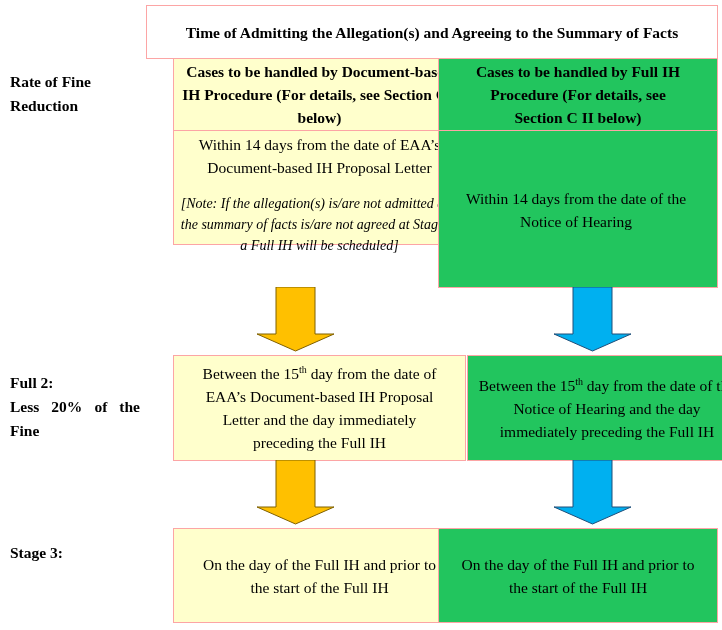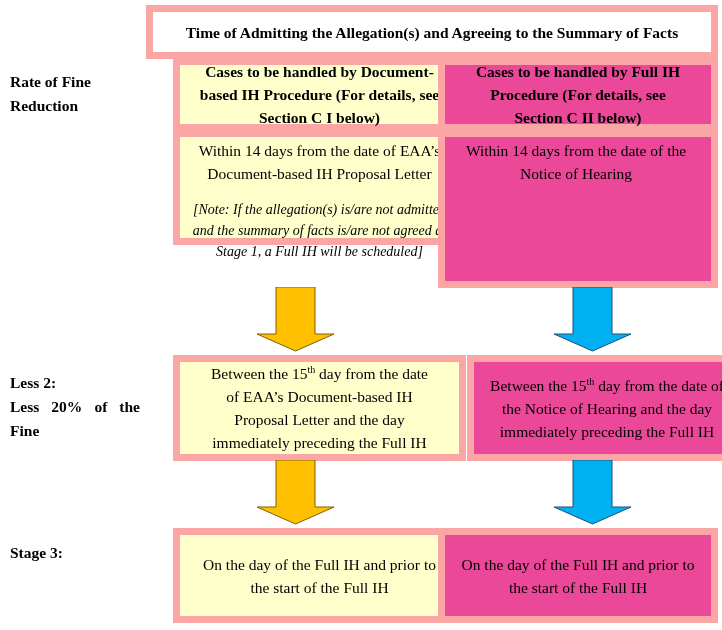--- a/index.html
+++ b/index.html
@@ -1,23 +1,23 @@
 <!DOCTYPE html>
 <html><head>
 <meta charset="utf-8">
 <style>
   html, body { margin:0; padding:0; background:#ffffff; }
   body { width:722px; height:630px; position:relative; overflow:hidden;
          font-family:"Liberation Serif", serif; color:#000; }
   .abs { position:absolute; box-sizing:border-box; }
-  .cell { border:7px solid #fca5a5; display:flex; flex-direction:column;
+  .cell { border:1px solid #fca5a5; display:flex; flex-direction:column;
           justify-content:center; align-items:center; text-align:center;
           font-size:15.5px; line-height:23px; padding:0 6px; }
   .yellow { background:#ffffcc;margin-left:27px; }
-  .cyan { background:#ec4899; }
+  .cyan { background:#22c55e; }
   .bold { font-weight:bold; }
   .lbl { font-weight:bold; font-size:15.5px; line-height:24px; text-align:justify; }
   .note { font-style:italic; font-size:14px; line-height:21px; margin-top:14px; }
   sup { font-size:10px; line-height:0; }
   svg { position:absolute; }
 </style>
 </head>
 <body>
 
 <div class="abs cell bold" style="left:146px; top:5px; width:572px; height:54px; padding:0 20px;">Time of Admitting the Allegation(s) and Agreeing to the Summary of Facts</div>
@@ -26,33 +26,33 @@
 
 <div class="abs cell bold yellow" style="left:146px; top:58px; width:293px; height:73px; padding:0 8px;">Cases to be handled by Document-based IH Procedure (For details, see Section C I below)</div>
 <div class="abs cell bold cyan" style="left:438px; top:58px; width:280px; height:73px; padding:0 28px;">Cases to be handled by Full IH Procedure (For details, see Section C II below)</div>
 
 <div class="abs lbl" style="left:10px; top:132px; width:130px;">
 </div>
 <div class="abs cell yellow" style="left:146px; top:130px; width:293px; height:115px; justify-content:flex-start; padding-top:2px;">
   <div>Within 14 days from the date of EAA’s Document-based IH Proposal Letter</div>
   <div class="note">[Note: If the allegation(s) is/are not admitted and the summary of facts is/are not agreed at Stage 1, a Full IH will be scheduled]</div>
 </div>
-<div class="abs cell cyan" style="left:438px; top:130px; width:280px; height:158px; justify-content:flex-start; padding-top:2px; padding-left:12px; padding-right:16px;">
+<div class="abs cell cyan" style="left:438px; top:130px; width:280px; height:158px; justify-content:center; padding-top:2px; padding-left:12px; padding-right:16px;">
   <div>Within 14 days from the date of the Notice of Hearing</div>
 </div>
 
 <svg style="left:255px; top:287px;" width="82" height="66" viewBox="0 0 82 66">
   <polygon points="21,0 60,0 60,47 79,47 40.5,64 2,47 21,47" fill="#ffc000" stroke="#7f6000" stroke-width="1"></polygon>
 </svg>
 <svg style="left:552px; top:287px;" width="82" height="66" viewBox="0 0 82 66">
   <polygon points="21,0 60,0 60,47 79,47 40.5,64 2,47 21,47" fill="#00b0f0" stroke="#1f4e79" stroke-width="1"></polygon>
 </svg>
 
 <div class="abs lbl" style="left:10px; top:371px; width:130px;">
-  <div>Less 2:</div>
+  <div>Full 2:</div>
   <div>Less 20% of the Fine</div>
 </div>
 <div class="abs cell yellow" style="left:146px; top:355px; width:293px; height:106px; padding:0 24px;">
   <div><span>Between the 15</span><sup>th</sup><span> day from the date of EAA’s Document-based IH Proposal Letter and the day immediately preceding the Full IH</span></div>
 </div>
 <div class="abs cell cyan" style="left:438px; top:355px; width:280px; height:106px; padding:0 8px;margin-left:29px;">
   <div><span>Between the 15</span><sup>th</sup><span> day from the date of the Notice of Hearing and the day immediately preceding the Full IH</span></div>
 </div>
 
 <svg style="left:255px; top:460px;" width="82" height="66" viewBox="0 0 82 66">

